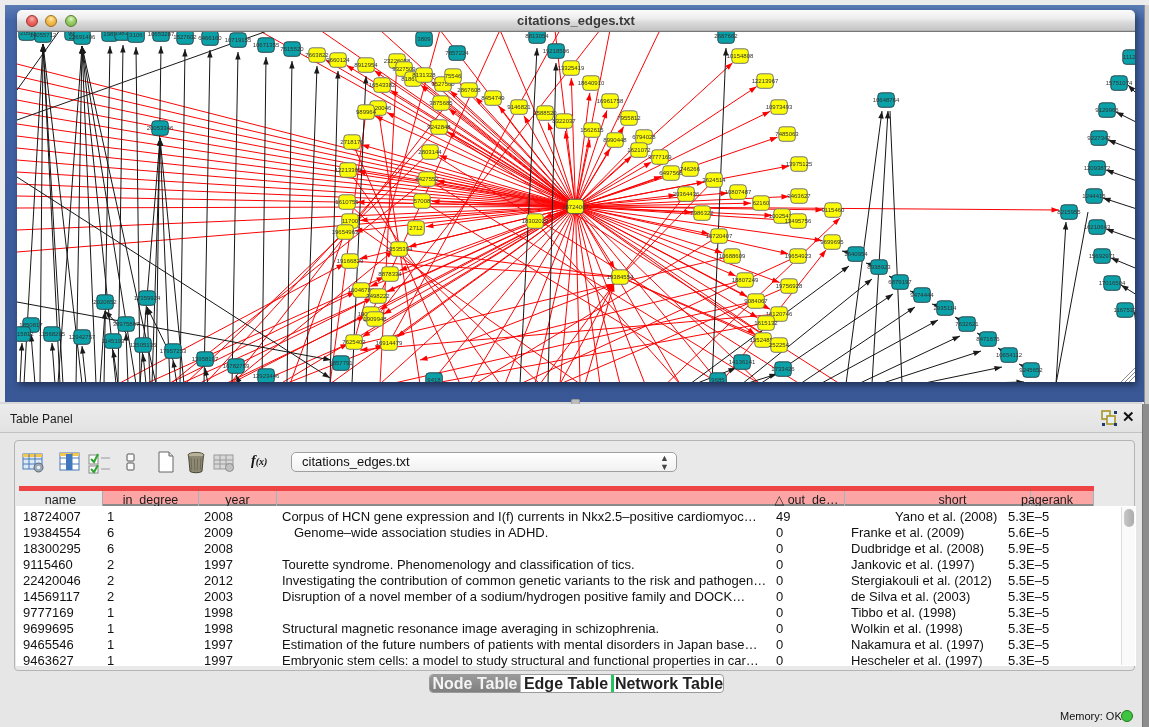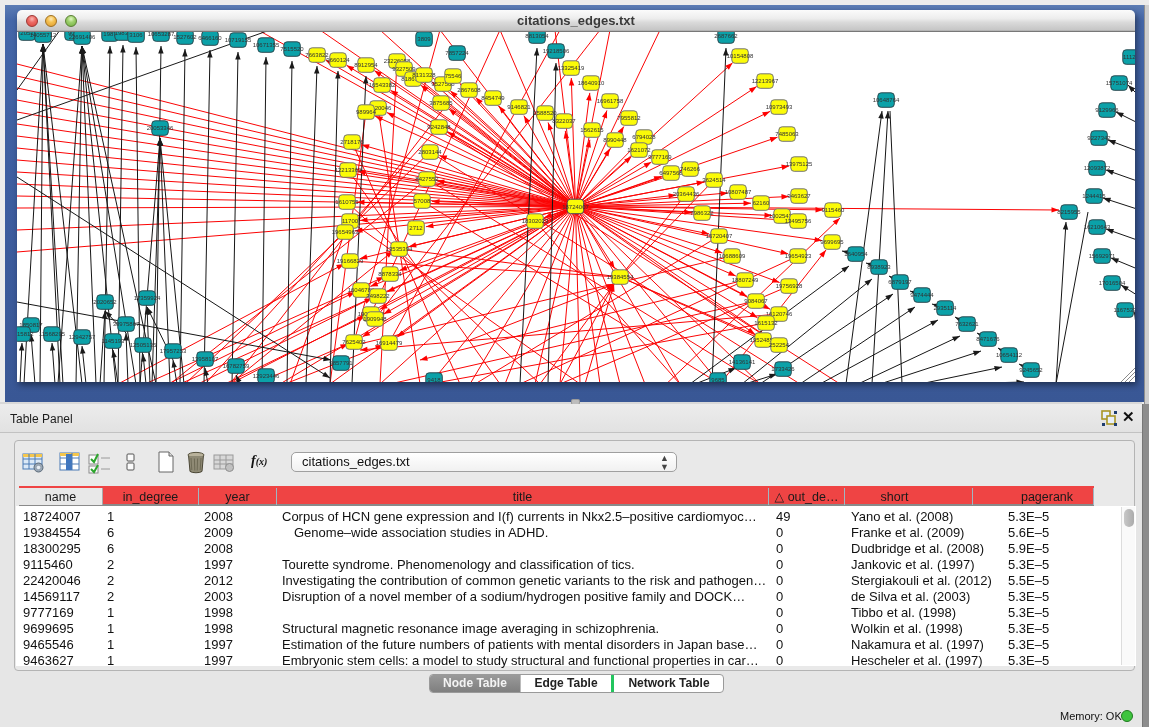--- a/index.html
+++ b/index.html
@@ -39,38 +39,38 @@
   
   #toolbar { left:0px; top:0px; width:1119px; height:44px; }
   .ticon { top:9px; width:24px; height:24px; }
 
   
   #combo { left:276px; top:11px; width:386px; height:20px; background:linear-gradient(#ffffff,#f1f1f1);
     border:1px solid #9f9f9f; border-radius:5px; font-size:13px; color:#111; line-height:18px; padding-left:10px; }
   #combo .arr { position:absolute; right:7px; top:1px; font-size:9px; color:#444; line-height:9px; }
 
   
-  #thead { left:4px; top:45px; width:1075px; height:20px; background:#ef4444; border-top:2px solid #ef4444;
+  #thead { left:4px; top:45px; width:1075px; height:20px; background:#fca5a5; border-top:5px solid #ef4444;
     border-bottom:2px solid #8a8a8a; font-size:12.5px; color:#1a1a1a; }
   .hc { position:absolute; top:0; height:17px; line-height:18px; text-align:center;
     border-right:1px solid #9fb6c2; overflow:hidden; }
   #thead .first { background:#e8e8e8; border-right:1px solid #aaa; }
 
   
   #rows { left:4px; top:65px; width:1117px; height:160px; background:#fff; font-size:13px; color:#111; }
   .row { position:absolute; left:0; width:1074px; height:16px; line-height:16px; white-space:nowrap; }
   .c { position:absolute; top:0; height:16px; overflow:hidden; }
 
   
   #vsb { left:1106px; top:66px; width:14px; height:158px; background:#fafafa; border-left:1px solid #ddd; }
   #vsb .thumb { position:absolute; left:2px; top:2px; width:10px; height:18px; background:linear-gradient(90deg,#c8c8c8,#ababab); border-radius:5px; }
 
   
   #tabs { left:429px; top:270px; width:295px; height:19px; border:1px solid #9a9a9a; border-radius:4px;
-    background:#fff; font-size:12px; font-weight:bold; color:#222; }
+    background:#fff; font-size:16px; font-weight:bold; color:#222; }
   .seg { position:absolute; top:0; height:17px; line-height:17px; text-align:center; }
   #seg1 { left:0; width:90px; background:linear-gradient(#9a9a9a,#7f7f7f); color:#f4f4f4; border-radius:3px 0 0 3px; }
   #seg2 { left:90px; width:91px; border-left:1px solid #bbb; }
   #seg3 { left:181px; width:113px; border-left:3px solid #22c55e; }
 
   #mem { left:1060px; top:306px; font-size:11px; color:#111; }
   #memdot { left:1121px; top:306px; width:12px; height:12px; border-radius:50%; background:#3ec43e; border:1px solid #1f7a1f; }
 </style>
 </head>
 <body>
@@ -1121,34 +1121,33 @@
           <line x1="14" y1="5" x2="14" y2="19" stroke="#9a9a9a"></line>
           <circle cx="17.5" cy="17.5" r="4" fill="#c0c0c0" stroke="#909090"></circle>
         </svg>
         <div class="abs" style="left:236px;top:12px;font-size:14px;font-style:italic;font-weight:bold;color:#111;font-family:'Liberation Serif',serif">f<span style="font-size:10px">(x)</span></div>
       </div>
       <div class="abs" id="combo">citations_edges.txt<span class="arr">▲<br>▼</span></div>
       <div class="abs" id="thead">
         <div class="hc first" style="left:0px;width:84px">name</div>
 <div class="hc " style="left:84px;width:96px">in_degree</div>
 <div class="hc " style="left:180px;width:78px">year</div>
-<div class="hc " style="left:258px;width:492px">title</div>
 <div class="hc " style="left:750px;width:76px">△ out_de…</div>
-<div class="hc " style="left:798px;width:156px">short</div>
+<div class="hc " style="left:856px;width:156px">short</div>
 <div class="hc " style="left:982px;width:93px">pagerank</div>
       </div>
       <div class="abs" style="left:1px;top:65px;width:3px;height:160px;background:#fff"></div>
       <div class="abs" id="rows">
         <div class="row" style="top:3px">
           <span class="c" style="left:4px;width:78px">18724007</span>
           <span class="c" style="left:88px;width:90px">1</span>
           <span class="c" style="left:185px;width:70px">2008</span>
           <span class="c" style="left:263px;width:486px">Corpus of HCN gene expression and I(f) currents in Nkx2.5–positive cardiomyoc…</span>
           <span class="c" style="left:757px;width:66px">49</span>
-          <span class="c" style="left:832px;width:154px">Yano et al. (2008)</span>
+          <span class="c" style="left:876px;width:154px">Yano et al. (2008)</span>
           <span class="c" style="left:989px;width:84px">5.3E–5</span>
         </div>
 <div class="row" style="top:19px">
           <span class="c" style="left:4px;width:78px">19384554</span>
           <span class="c" style="left:88px;width:90px">6</span>
           <span class="c" style="left:185px;width:70px">2009</span>
           <span class="c" style="left:275px;width:486px">Genome–wide association studies in ADHD.</span>
           <span class="c" style="left:757px;width:66px">0</span>
           <span class="c" style="left:832px;width:154px">Franke et al. (2009)</span>
           <span class="c" style="left:989px;width:84px">5.6E–5</span>

